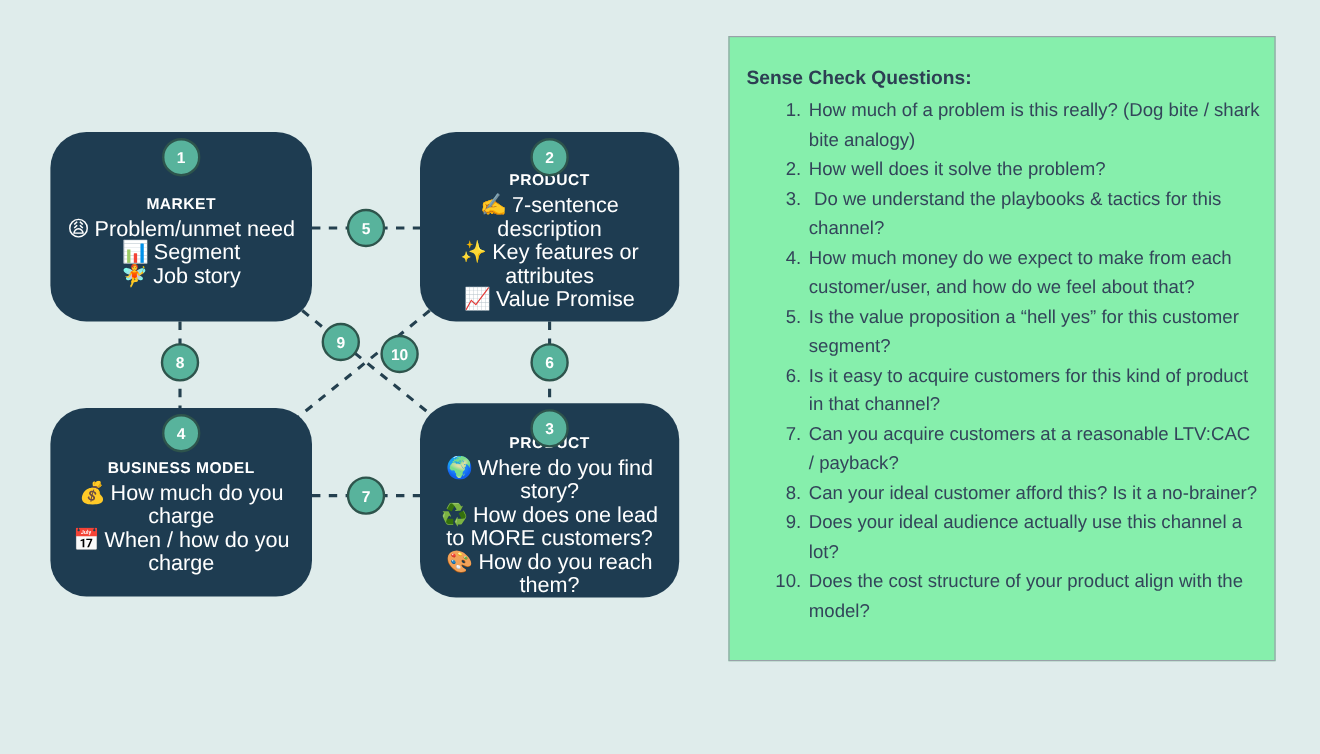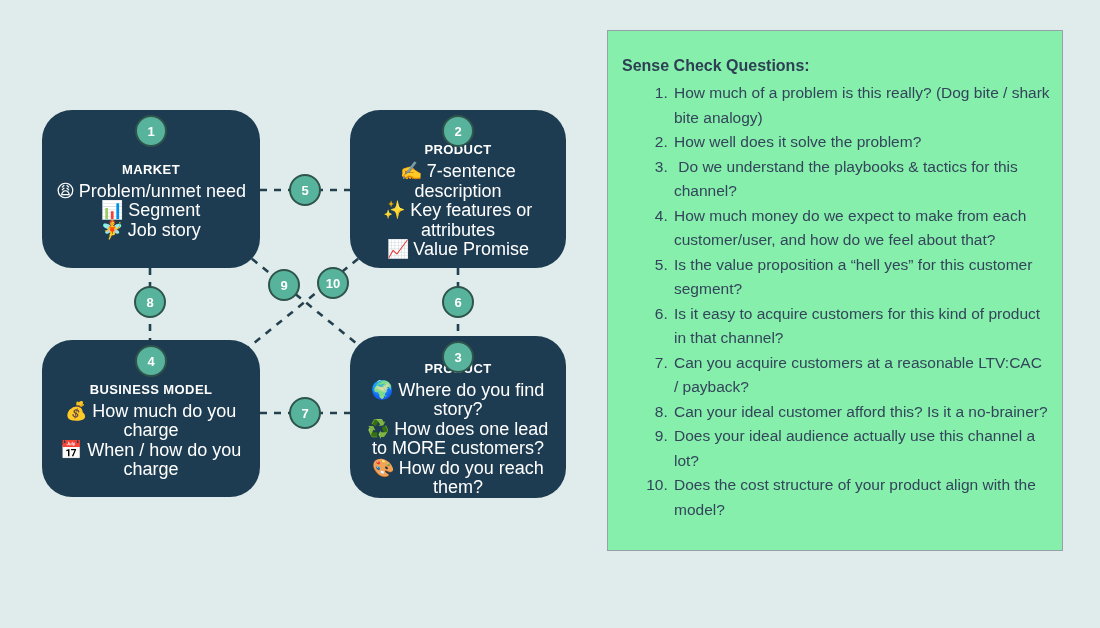--- a/index.html
+++ b/index.html
@@ -57,21 +57,21 @@
     top: 5px;
     left: 50%;
     transform: translateX(-50%);
   }
   .float-badge { position: absolute; }
   .b5  { left: 289px; top: 174px; }
   .b6  { left: 442px; top: 286px; }
   .b7  { left: 289px; top: 397px; }
   .b8  { left: 134px; top: 286px; }
   .b9  { left: 268px; top: 269px; }
-  .b10 { left: 317px; top: 267px; }
+  .b10 { left: 317px; top: 279px; }
 
   .box-title {
     font-weight: bold;
     font-size: 13px;
     letter-spacing: 0.4px;
     margin-bottom: 5px;
   }
   .box-item {
     font-size: 18px;
     line-height: 19.5px;

